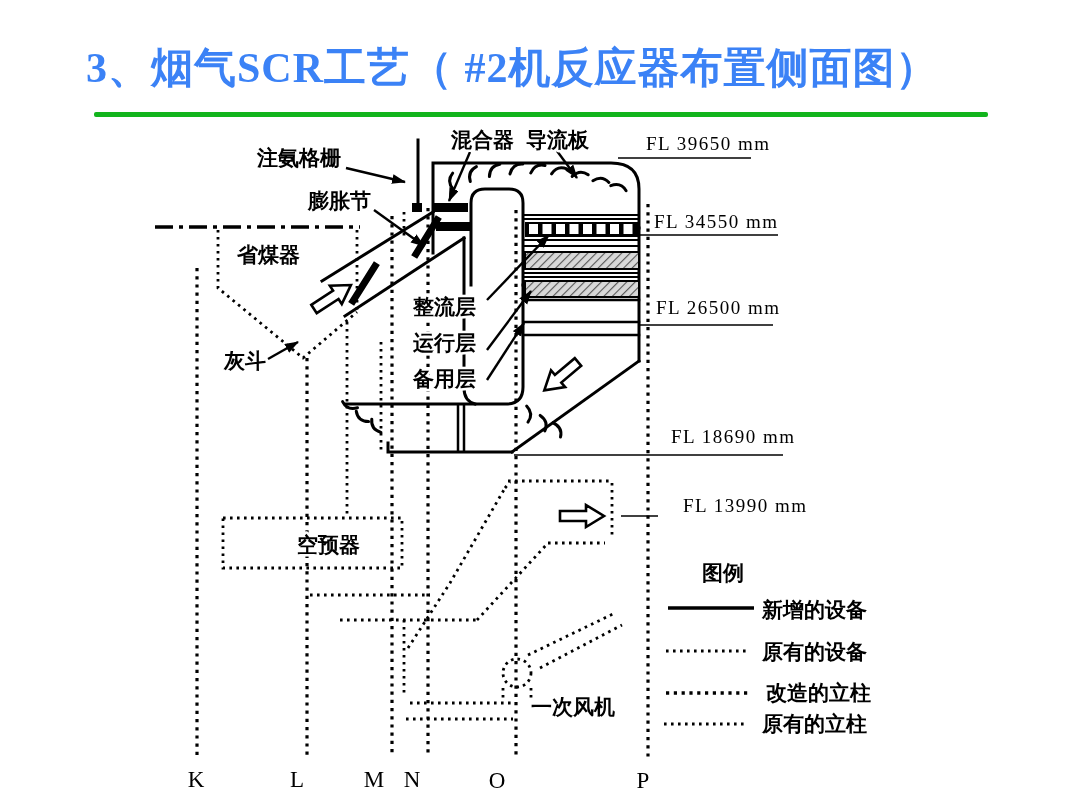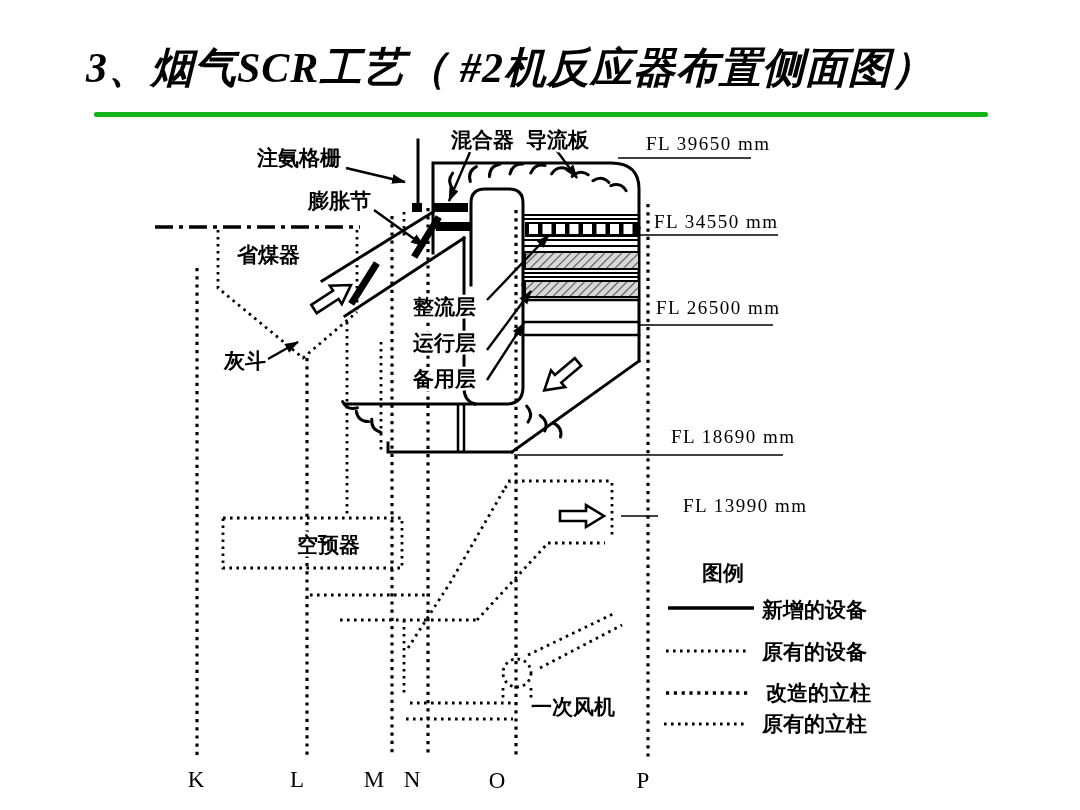--- a/index.html
+++ b/index.html
@@ -12,21 +12,21 @@
   #diagram-svg text{font-family:"Liberation Serif",serif;fill:#000;
        paint-order:stroke;stroke:#fff;stroke-width:5px;stroke-linejoin:round;}
   .cn{font-size:21px;font-weight:600;}
   .fl{font-size:19px;letter-spacing:1.5px;}
   .col{font-size:23px;text-anchor:middle;}
   .leg{font-size:21px;font-weight:600;}
 </style>
 </head>
 <body>
 
-<div id="slide-title" style="color: #000000; font-style: italic;">3、烟气SCR工艺（ #2机反应器布置侧面图）</div>
+<div id="slide-title" style="color: #3b82f6;">3、烟气SCR工艺（ #2机反应器布置侧面图）</div>
 <div id="title-underline" style="background: rgb(18, 180, 28);"></div>
 
 <svg id="diagram-svg" width="1080" height="810" viewBox="0 0 1080 810">
   <defs>
     <pattern id="hatch" width="6" height="6" patternUnits="userSpaceOnUse" patternTransform="rotate(45)">
       <rect width="6" height="6" fill="#D8D8D8"></rect>
       <line x1="0" y1="0" x2="0" y2="6" stroke="#555" stroke-width="2.2"></line>
     </pattern>
     <marker id="ah" markerUnits="userSpaceOnUse" markerWidth="16" markerHeight="12" refX="13" refY="5" orient="auto">
       <path d="M0,0 L14,5 L0,10 Z" fill="#000"></path>

